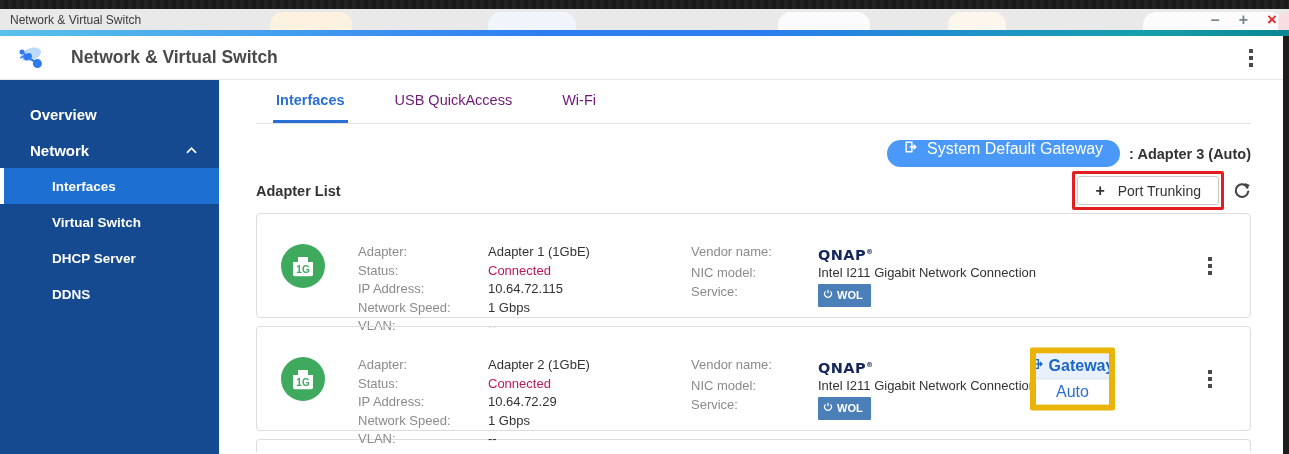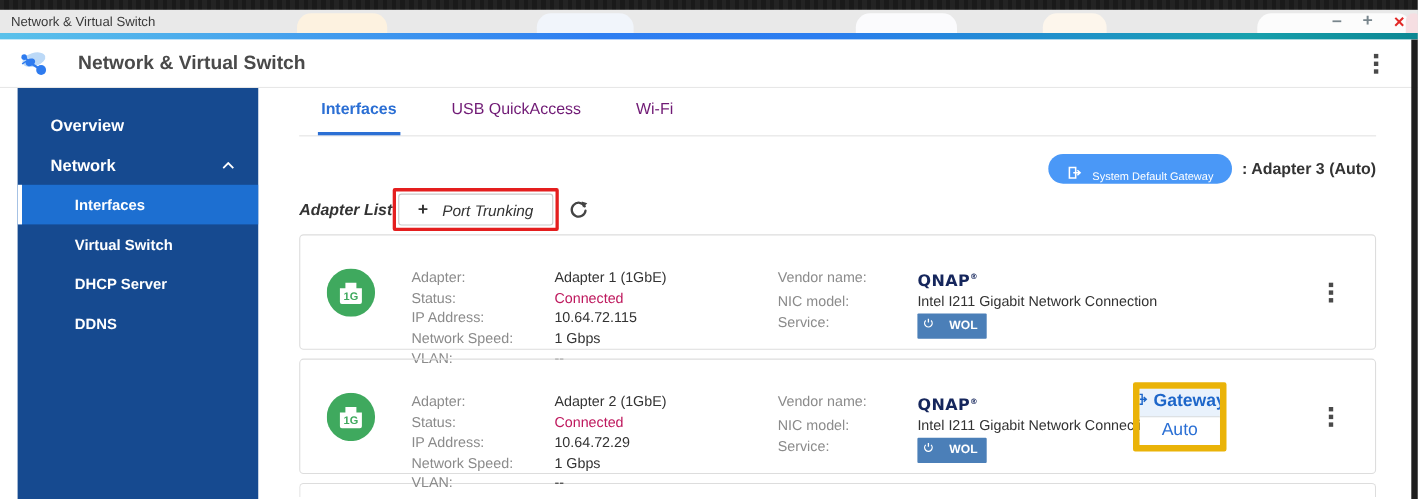--- a/index.html
+++ b/index.html
@@ -21,60 +21,60 @@
   .gradbar{height:6px;background:linear-gradient(90deg,#5ac1ea 0%,#2e7ef1 42%,#2b7df0 58%,#17a0ad 88%,#0c8793 100%);}
   
   .appheader{height:44px;background:#fff;display:flex;align-items:center;border-bottom:1px solid #e7e7e7;}
   .app-icon{margin-left:13px;display:flex;}
   .app-title{margin-left:26px;font-size:17.5px;font-weight:bold;color:#4a4a4a;}
   .kebab{display:flex;flex-direction:column;gap:3px;cursor:pointer;padding:4px;}
   .kebab span{width:4px;height:4px;background:#4a4a4a;}
   .header-kebab{margin-left:auto;margin-right:32px;}
   
   .bodyrow{display:flex;height:374px;}
-  .sidebar{width:219px;min-width:219px;background:#164a90;padding-top:16px;margin-left:16px;}
+  .sidebar{width:219px;min-width:219px;background:#164a90;padding-top:16px;}
   .side-item{height:36px;display:flex;align-items:center;color:#fff;position:relative;cursor:pointer;}
   .side-top{padding-left:30px;font-size:15px;font-weight:bold;}
   .side-sub{padding-left:52px;font-size:13.5px;font-weight:bold;}
   .side-sel{background:#1d6fd1;}
   .side-sel::before{content:"";position:absolute;left:0;top:0;bottom:0;width:4px;background:#fff;}
   .chev{position:absolute;right:22px;display:flex;}
   .main{flex:1;background:#fff;padding:0 38px 0 37px;position:relative;}
   
   .tabbar{display:flex;gap:44px;padding-left:17px;border-bottom:1px solid #e3e3e3;height:44px;}
   .tab{font-size:14.5px;color:#701a75;display:flex;align-items:center;cursor:pointer;
        border-bottom:3px solid transparent;padding:0 3px;}
   .tab-active{color:#2b6fd4;font-weight:bold;border-bottom-color:#2b6fd4;}
   
   .gw-row{display:flex;justify-content:flex-end;align-items:center;margin-top:16px;gap:9px;}
-  .gw-pill{display:flex;align-items:flex-end;gap:9px;background:#4a98f7;color:#fff;font-size:10px;
+  .gw-pill{display:flex;align-items:flex-start;gap:9px;background:#4a98f7;color:#fff;font-size:16px;
            height:27px;padding:0 17px;border-radius:14px;cursor:pointer;}
   .gw-val{font-size:14.5px;font-weight:bold;color:#333;}
   
-  .list-row{display:flex;align-items:center;margin-top:4px;margin-bottom:3px;font-style:italic;}
+  .list-row{display:flex;justify-content:space-between;align-items:center;margin-top:4px;margin-bottom:3px;}
   .list-title{font-size:14.5px;font-weight:bold;color:#333;}
   .pt-wrap{display:flex;align-items:center;gap:9px;}
   .red-box{border:3px solid #e41e1e;padding:2px;border-radius:2px;}
   .pt-btn{display:flex;align-items:center;gap:13px;height:29px;padding:0 17px;background:#fff;
           border:1px solid #c9c9c9;border-radius:3px;font-size:14px;color:#333;cursor:pointer;}
   .pt-plus{font-size:16px;font-weight:600;line-height:1;}
   .refresh{display:flex;cursor:pointer;}
   
   .card{border:1px solid #ddd;border-radius:4px;height:105px;margin-bottom:8px;position:relative;
         display:flex;align-items:flex-start;}
   .nic-icon{margin-left:24px;margin-top:30px;display:flex;}
   .kv{display:grid;font-size:13px;line-height:18.5px;margin-top:29px;}
   .kv1{grid-template-columns:130px auto;margin-left:33px;width:333px;}
   .kv2{grid-template-columns:127px auto;}
   .lbl{color:#8b8b8b;}
   .val{font-weight:normal;color:#333;}
   .green{color:#be185d;}
   .qnap{font-weight:900;color:#15265c;font-size:14.5px;letter-spacing:.4px;font-family:"DejaVu Sans",sans-serif;}
   .qnap sup{font-size:7px;}
-  .wol{display:inline-flex;align-items:center;gap:14px;background:#4b7fb8;color:#fff;font-size:11px;
+  .wol{display:inline-flex;align-items:center;gap:4px;background:#4b7fb8;color:#fff;font-size:11px;
        font-weight:bold;padding:2.5px 8px 2.5px 5px;border-radius:1px;margin-top:1px;}
   .card-kebab{position:absolute;right:34px;top:50%;transform:translateY(-50%);}
   .gw-box{position:absolute;right:135px;top:50%;transform:translateY(-50%);width:85px;
           border:6px solid #eab308;border-radius:2px;text-align:center;font-size:16px;overflow:hidden;}
   .g-top{background:#e9f2fc;color:#1d66c9;font-weight:bold;padding:3.5px 0;display:flex;
          justify-content:center;gap:5px;align-items:center;border-bottom:1px solid #d8d8d8;cursor:pointer;}
   .g-bot{color:#2a6fd4;padding:3.5px 0;background:#fff;cursor:pointer;}
   .partial-card{border:1px solid #ddd;border-bottom:none;border-radius:4px 4px 0 0;height:13px;}
   .right-edge{position:absolute;right:0;top:36px;bottom:0;width:6px;background:#1e1e1e;z-index:6;}
 </style>

